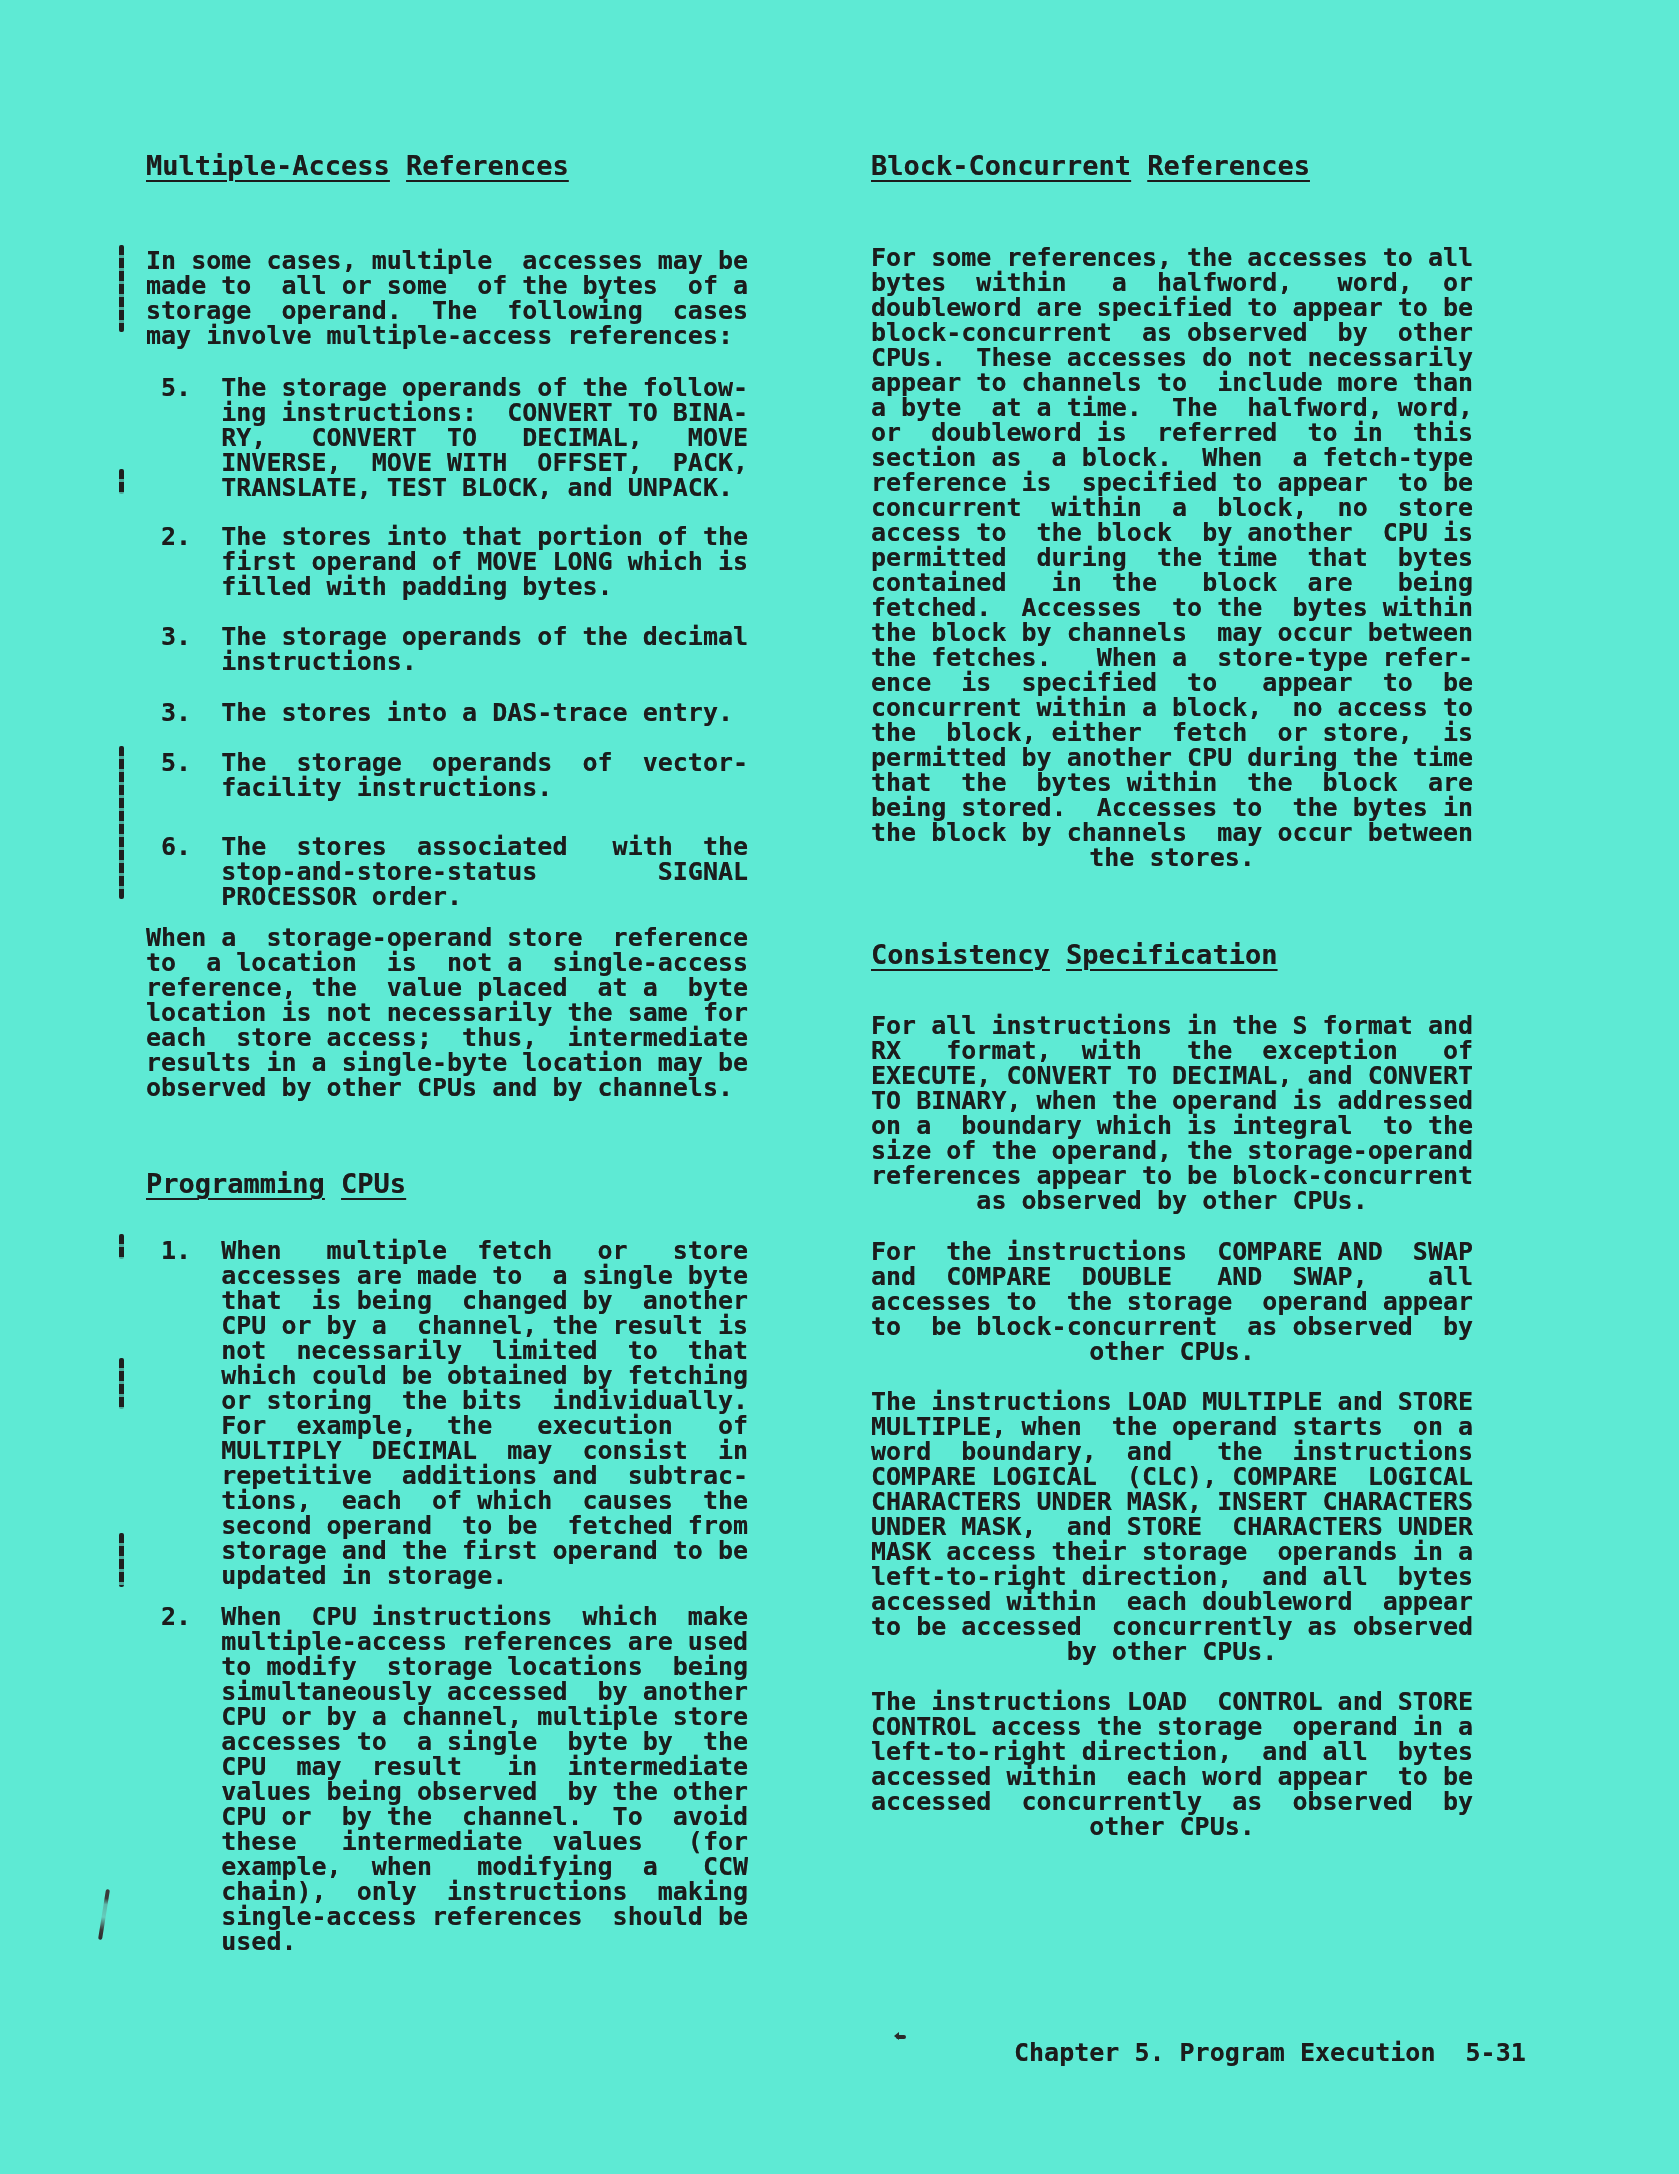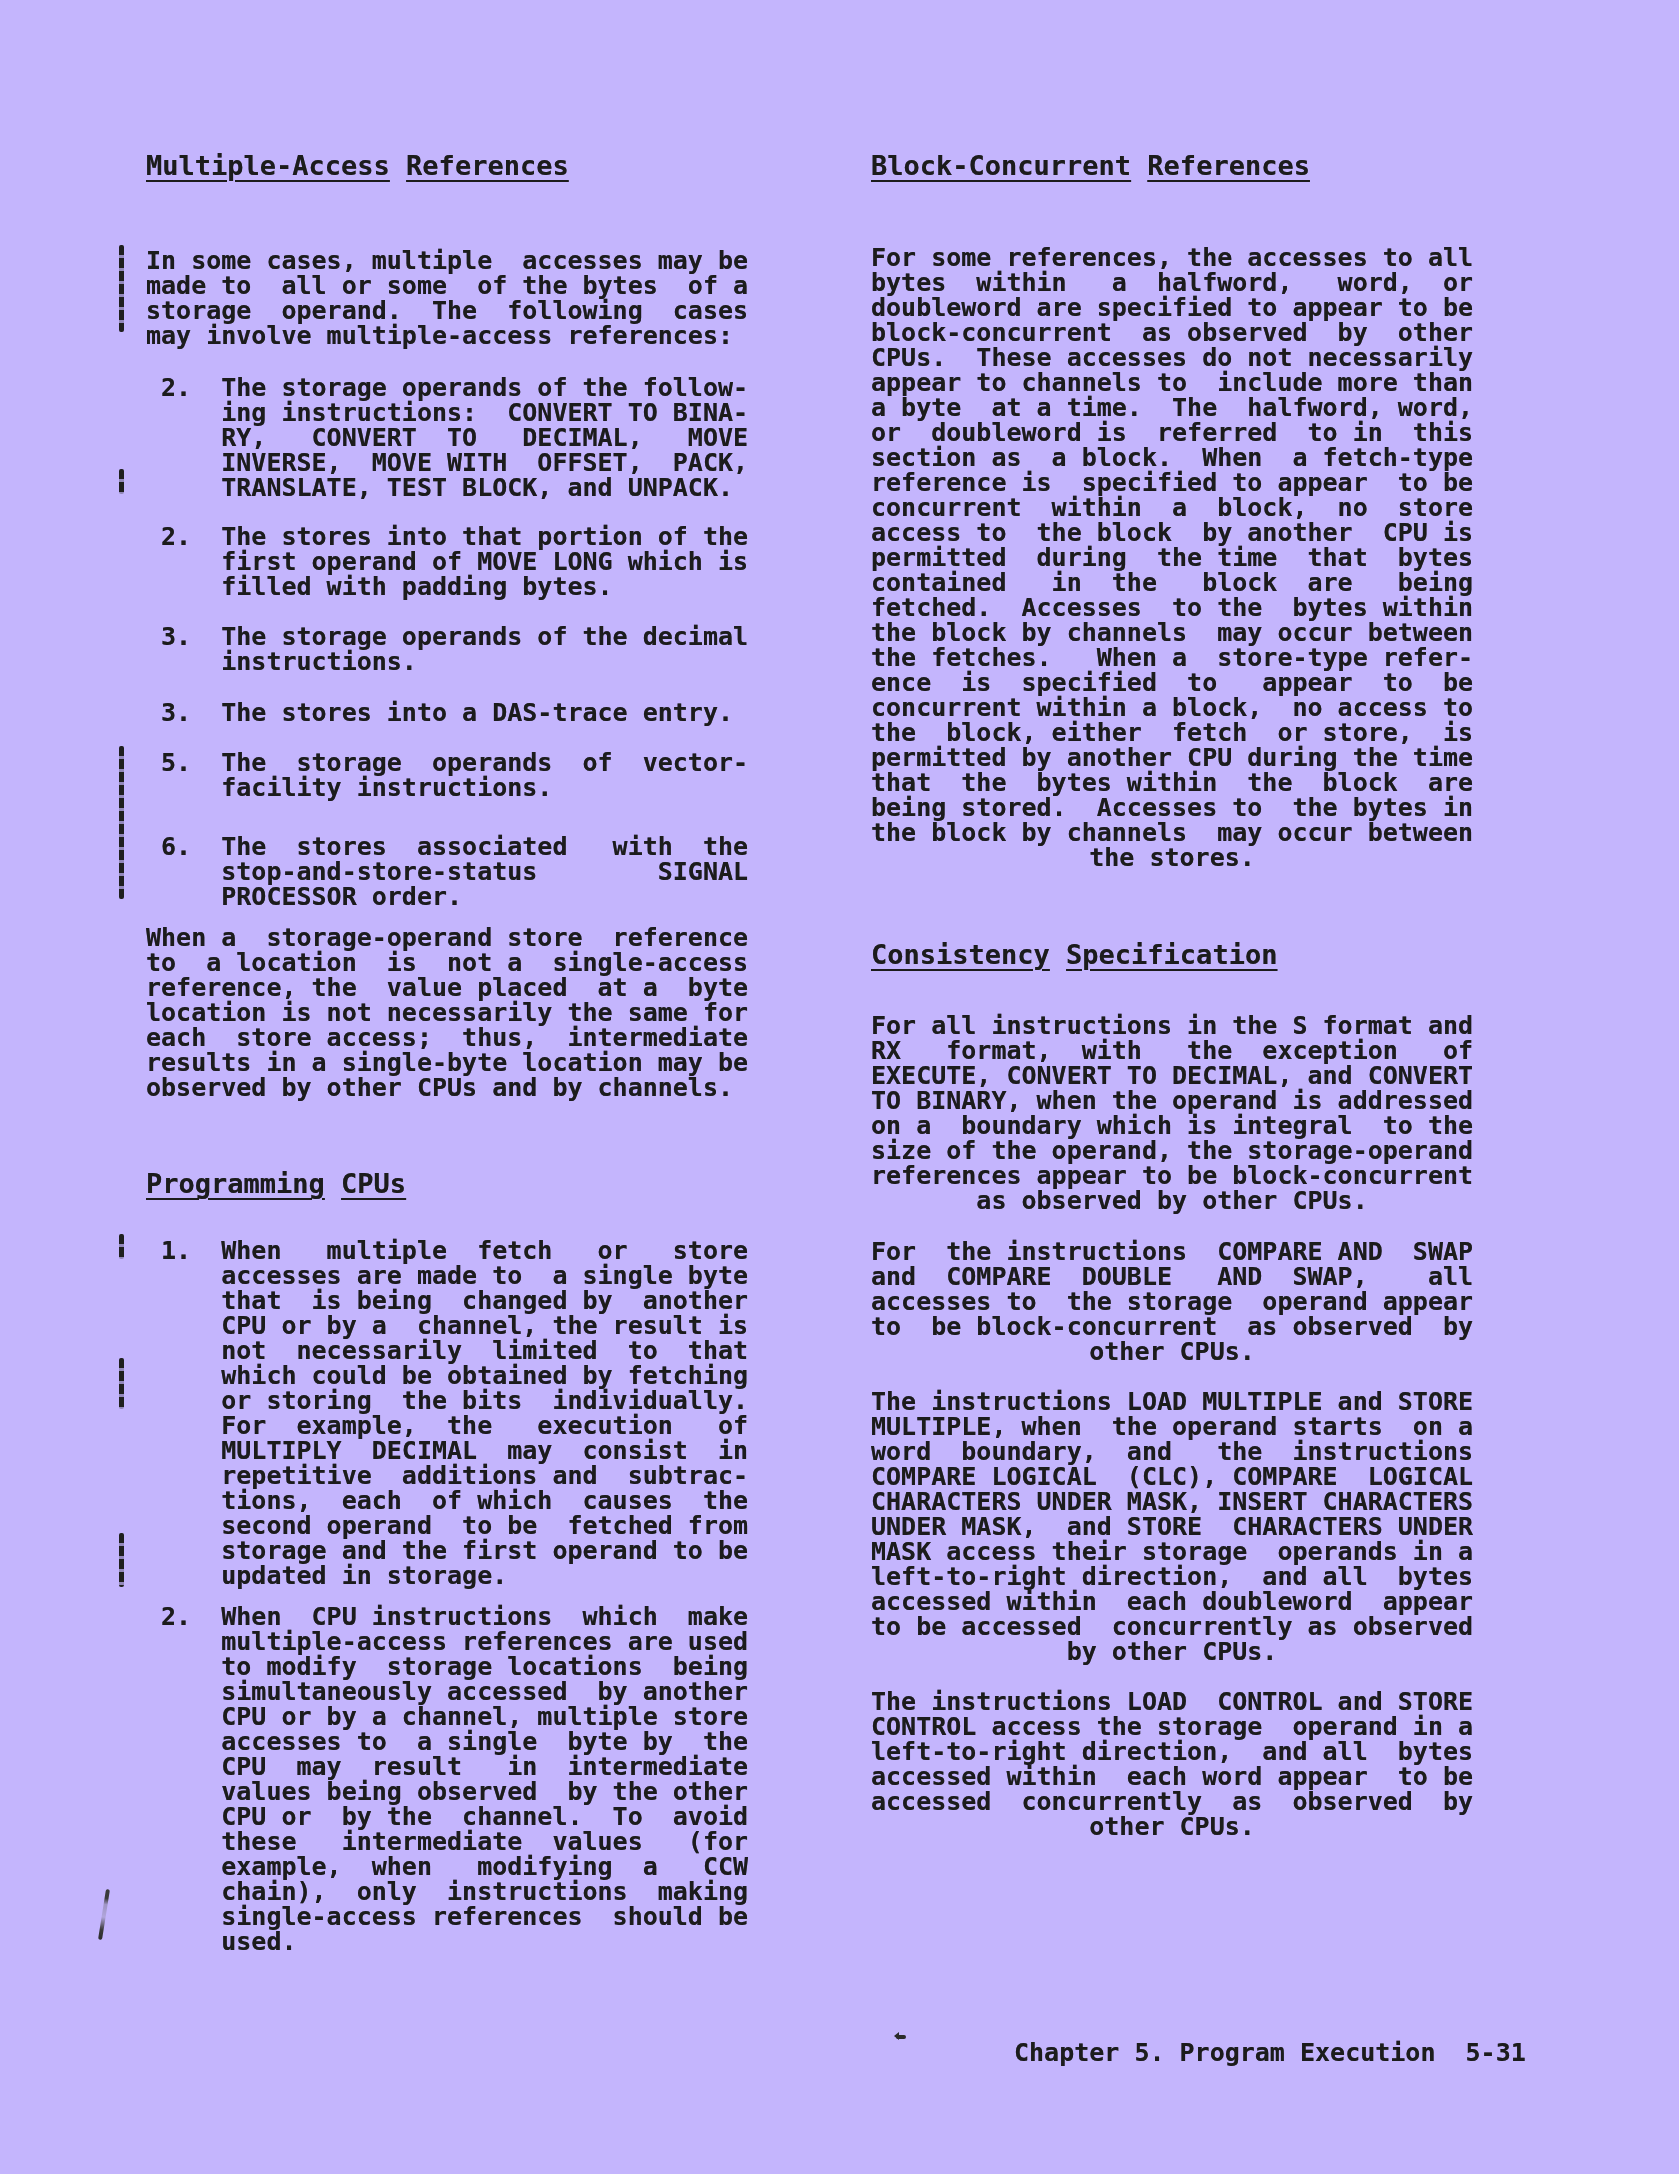--- a/index.html
+++ b/index.html
@@ -1,21 +1,21 @@
 <!DOCTYPE html>
 <html style="font-size:15px"><head>
 <meta charset="utf-8">
 <title>Scanned Manual Page</title>
 <style>
   html, body { margin: 0; padding: 0; background: #dddbd6; }
   .page {
     position: relative;
     width: 1680px;
     height: 2174px;
-    background: #c4b5fd;
+    background: #5eead4;
     overflow: hidden;
     font-family: "DejaVu Sans Mono", monospace;
   }
   .tb {
     position: absolute;
     margin: 0;
     white-space: pre;
     font-family: "DejaVu Sans Mono", monospace;
     font-weight: 700;
     font-size: 25px;
@@ -80,21 +80,21 @@
 
 <div class="page">
 
   <h2 class="tb lc hd" style="top:153px"><span class="uw">Multiple-Access</span> <span class="uw">References</span></h2>
 
   <div class="tb lc" style="top:248px">In some cases, multiple  accesses may be
 made to  all or some  of the bytes  of a
 storage  operand.  The  following  cases
 may involve multiple-access references:</div>
 
-  <div class="tb lc" style="top:375px"> 2.  The storage operands of the follow-
+  <div class="tb lc" style="top:375px"> 5.  The storage operands of the follow-
      ing instructions:  CONVERT TO BINA-
      RY,   CONVERT  TO   DECIMAL,   MOVE
      INVERSE,  MOVE WITH  OFFSET,  PACK,
      TRANSLATE, TEST BLOCK, and UNPACK.</div>
   <div class="tb lc" style="top:524px"> 2.  The stores into that portion of the
      first operand of MOVE LONG which is
      filled with padding bytes.</div>
   <div class="tb lc" style="top:624px"> 3.  The storage operands of the decimal
      instructions.</div>
   <div class="tb lc" style="top:700px"> 3.  The stores into a DAS-trace entry.</div>

